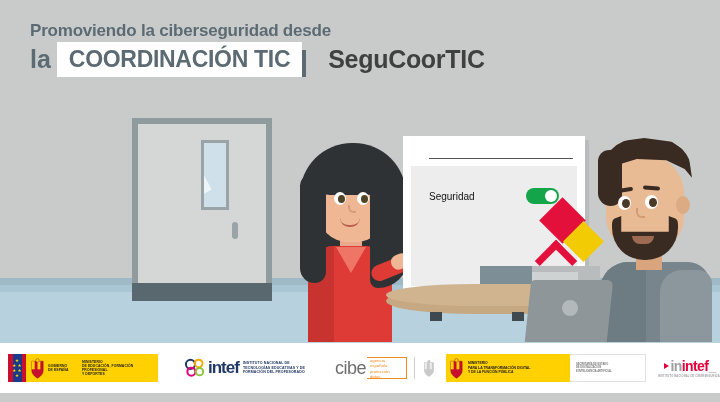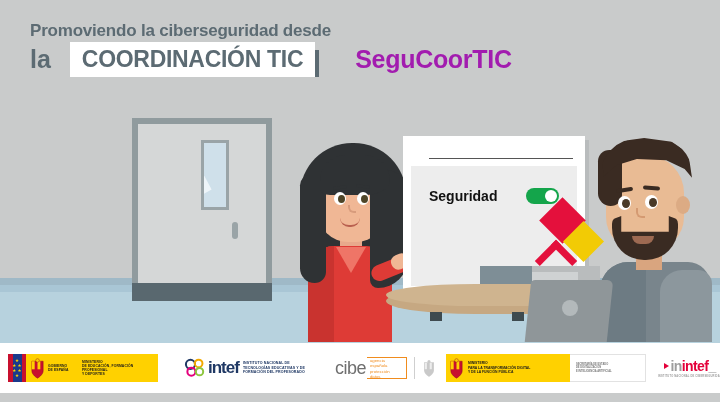--- a/index.html
+++ b/index.html
@@ -95,21 +95,21 @@
     position: absolute; left: 8px; top: 30px; width: 166px; height: 120px;
     background: #ededed;
   }
   .setting-row {
     position: absolute; display: flex; align-items: center; left: 18px;
     width: 130px;
   }
   .setting-row.r1 { top: 22px; }
   .setting-row.r2 { top: 52px; }
   .setting-label {
-    font-size: 14px; font-weight: 700; color: #111; white-space: nowrap;
+    font-size: 10px; font-weight: 400; color: #111; white-space: nowrap;
   }
   .toggle {
     margin-left: auto; width: 33px; height: 16px; border-radius: 8px;
     background: #14a54b; position: relative; flex: 0 0 auto;
   }
   .toggle .knob {
     position: absolute; right: 2px; top: 2px;
     width: 12px; height: 12px; border-radius: 50%; background: #fff;
   }
 
@@ -300,34 +300,34 @@
     position: absolute; left: 30px; top: 22px; width: 560px;
   }
   .title-line1 {
     font-size: 17px; font-weight: 700; color: #5c6b73;
     letter-spacing: -0.2px; line-height: 1.05;
   }
   .title-line2 {
     display: flex; align-items: center; margin-top: 5px;
   }
   .title-la {
-    font-size: 25px; font-weight: 700; color: #5c6b73; margin-right: 19px;
+    font-size: 25px; font-weight: 700; color: #5c6b73; margin-right: 6px;
   }
   .title-box-wrap { position: relative; }
   .title-box-shadow {
     position: absolute; left: 4px; top: 4px; right: -4px; bottom: -4px;
     background: #5c6b73;
   }
   .title-box {
     position: relative; background: #fff; padding: 4px 12px 5px 12px;
     font-size: 23px; font-weight: 700; color: #5c6b73; letter-spacing: -0.3px;
     white-space: nowrap;
   }
   .title-brand {
-    font-size: 25px; font-weight: 700; color: #a21caf; margin-left: 40px;
+    font-size: 25px; font-weight: 700; color: #404040; margin-left: 26px;
     letter-spacing: -0.3px; white-space: nowrap;
   }
 
   
   .footer {
     position: absolute; left: 0; top: 343px; width: 720px; height: 50px;
     background: #ffffff;
     display: flex; align-items: center;
   }
   .logo { flex: 0 0 auto; display: flex; align-items: center; }

